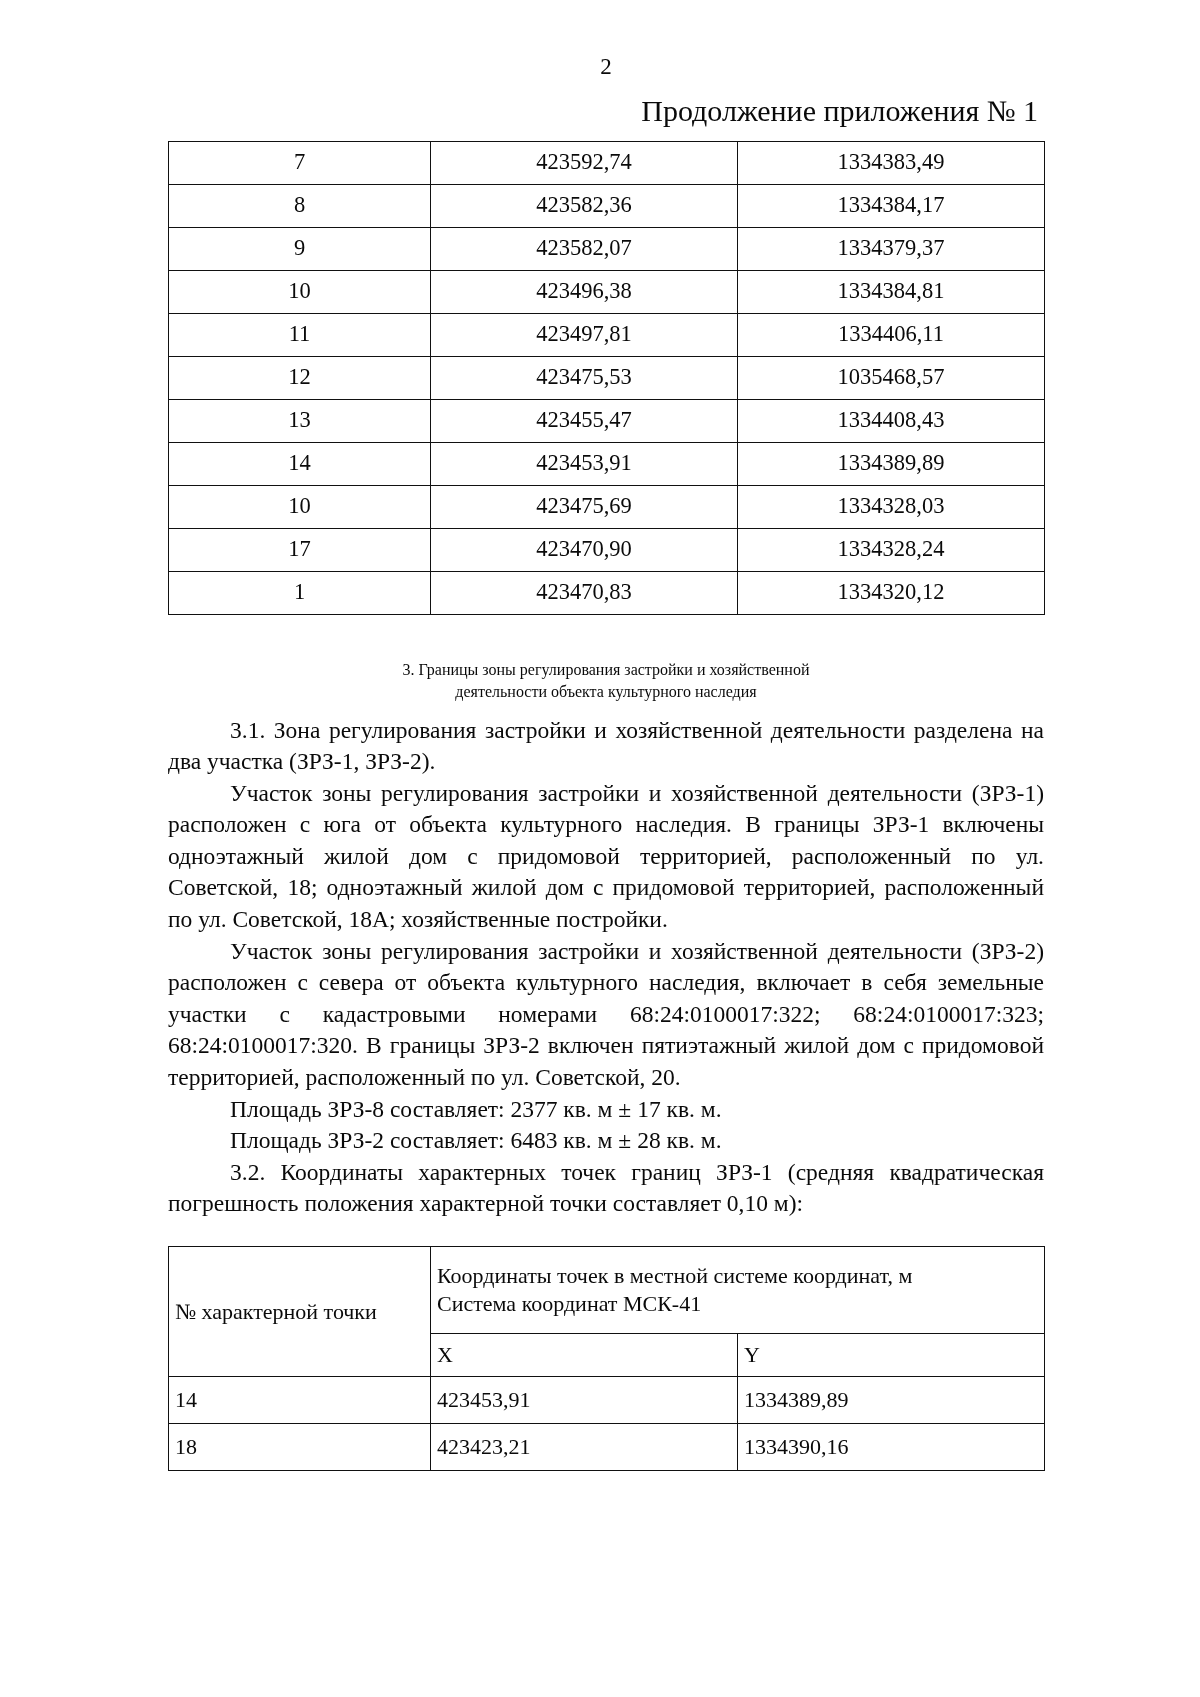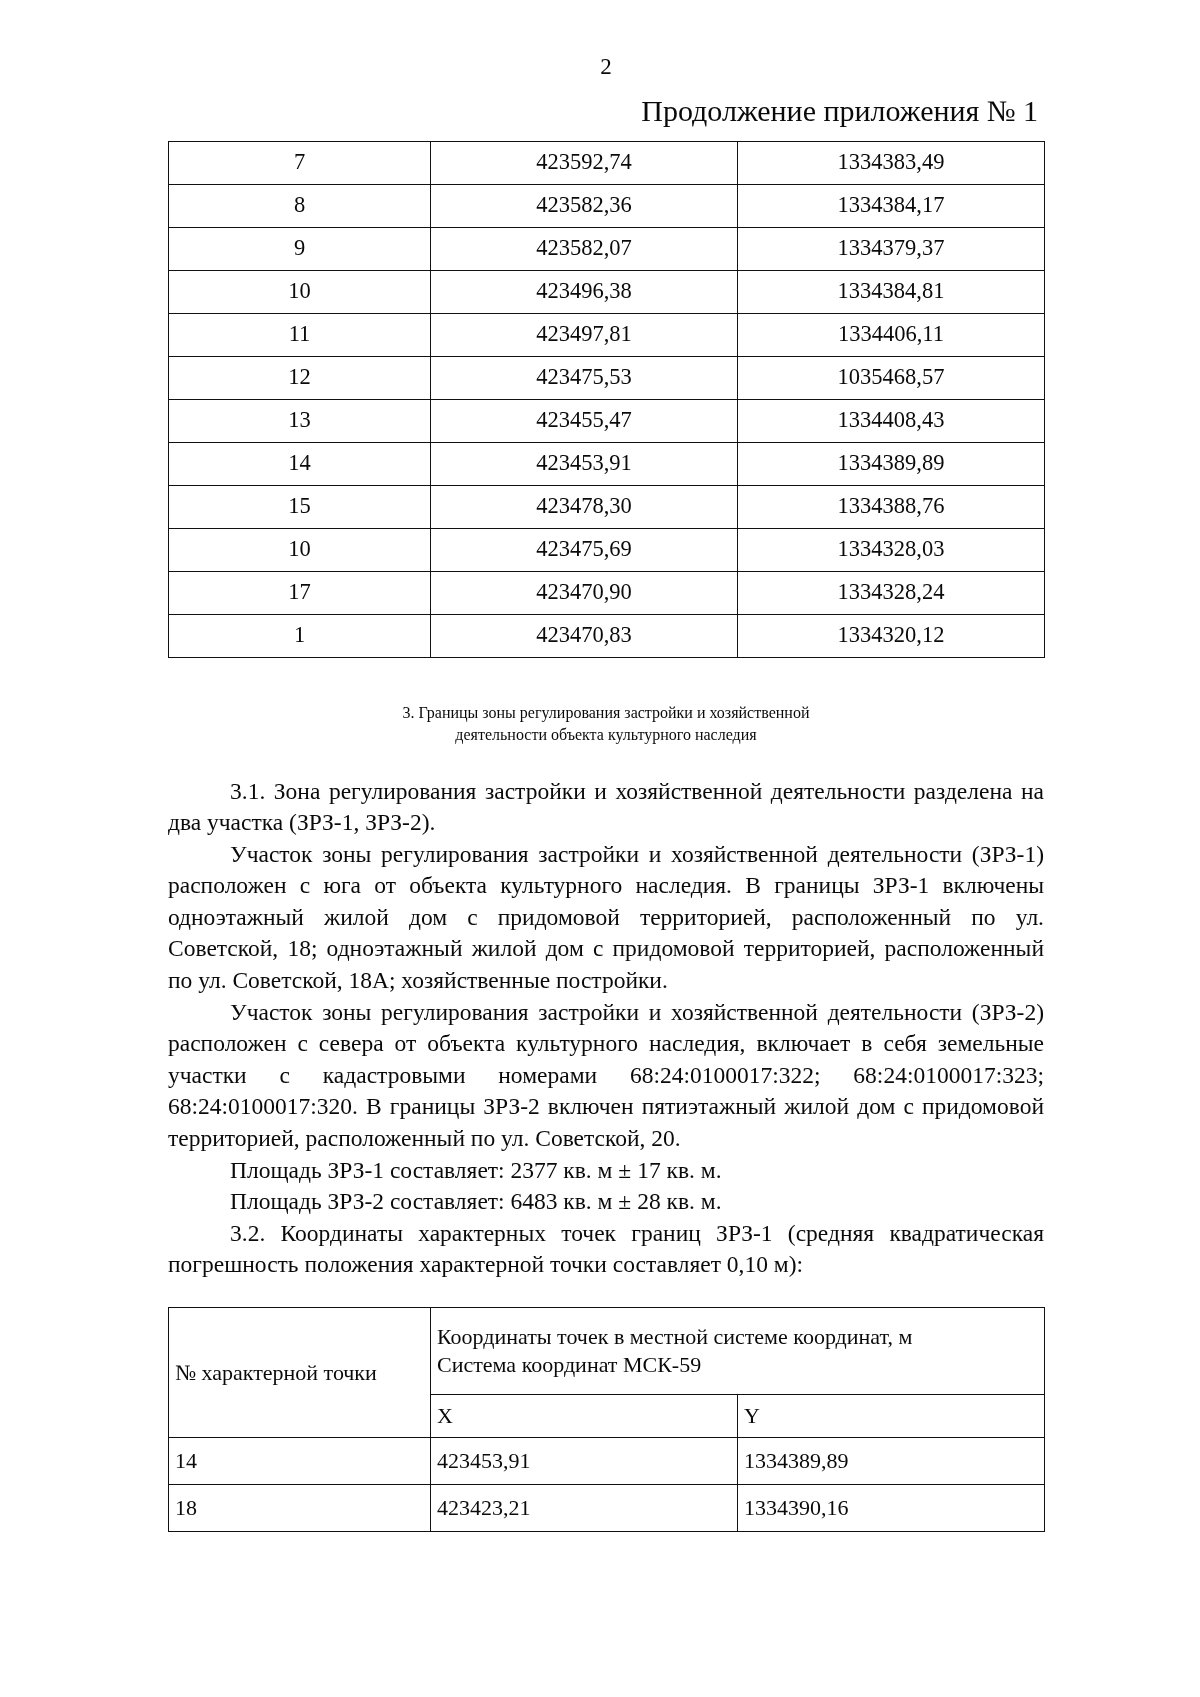--- a/index.html
+++ b/index.html
@@ -81,21 +81,21 @@
   
   p.body {
     font-size: 23.5px;
     text-align: justify;
     text-justify: inter-word;
     margin: 0;
     line-height: 1.345;
     text-indent: 62px;
     hyphens: none;
   }
-  p.body.first { margin-top: 30px; }
+  p.body.first { margin-top: 12px; }
   p.no-justify {
     text-align: left;
   }
 
   
   table.coord2 {
     border-collapse: collapse;
     width: 876px;
     table-layout: fixed;
     margin-top: 26px;
@@ -165,25 +165,20 @@
           <td>13</td>
           <td>423455,47</td>
           <td>1334408,43</td>
         </tr>
         <tr>
           <td>14</td>
           <td>423453,91</td>
           <td>1334389,89</td>
         </tr>
         <tr>
-          <td>15</td>
-          <td>423478,30</td>
-          <td>1334388,76</td>
-        </tr>
-        <tr>
           <td>10</td>
           <td>423475,69</td>
           <td>1334328,03</td>
         </tr>
         <tr>
           <td>17</td>
           <td>423470,90</td>
           <td>1334328,24</td>
         </tr>
         <tr>
@@ -195,36 +190,36 @@
     </table>
 
     <h2 class="section-title">
       <span>3. Границы зоны регулирования застройки и хозяйственной</span><br>
       <span>деятельности объекта культурного наследия</span>
     </h2>
 
     <p class="body first">3.1. Зона регулирования застройки и хозяйственной деятельности разделена на два участка (ЗРЗ-1, ЗРЗ-2).</p>
     <p class="body">Участок зоны регулирования застройки и хозяйственной деятельности (ЗРЗ-1) расположен с юга от объекта культурного наследия. В границы ЗРЗ-1 включены одноэтажный жилой дом с придомовой территорией, расположенный по ул. Советской, 18; одноэтажный жилой дом с придомовой территорией, расположенный по ул. Советской, 18А; хозяйственные постройки.</p>
     <p class="body">Участок зоны регулирования застройки и хозяйственной деятельности (ЗРЗ-2) расположен с севера от объекта культурного наследия, включает в себя земельные участки с кадастровыми номерами 68:24:0100017:322; 68:24:0100017:323; 68:24:0100017:320. В границы ЗРЗ-2 включен пятиэтажный жилой дом с придомовой территорией, расположенный по ул. Советской, 20.</p>
-    <p class="body no-justify">Площадь ЗРЗ-1 составляет: 2377 кв. м ± 17 кв. м.</p>
+    <p class="body no-justify">Площадь ЗРЗ-8 составляет: 2377 кв. м ± 17 кв. м.</p>
     <p class="body no-justify">Площадь ЗРЗ-2 составляет: 6483 кв. м ± 28 кв. м.</p>
     <p class="body">3.2. Координаты характерных точек границ ЗРЗ-1 (средняя квадратическая погрешность положения характерной точки составляет 0,10 м):</p>
 
     <table class="coord2">
       <colgroup>
           <col class="c-num">
           <col class="c-x">
           <col class="c-y">
         </colgroup>
       <thead>
         <tr>
           <th class="hdr-tall" rowspan="2">№ характерной точки</th>
           <th class="hdr-tall" colspan="2">
             <span>Координаты точек в местной системе координат, м</span><br>
-            <span>Система координат МСК-59</span>
+            <span>Система координат МСК-41</span>
           </th>
         </tr>
         <tr>
           <th>X</th>
           <th>Y</th>
         </tr>
       </thead>
       <tbody>
         <tr class="row-tall">
           <td>14</td>

